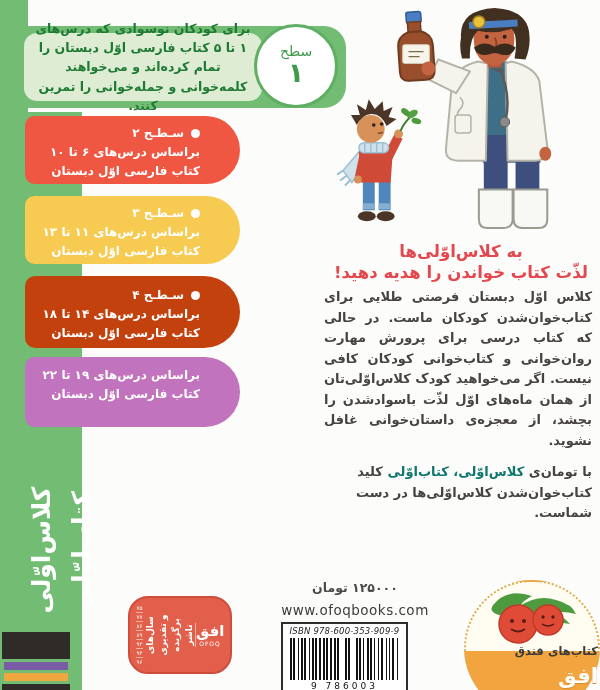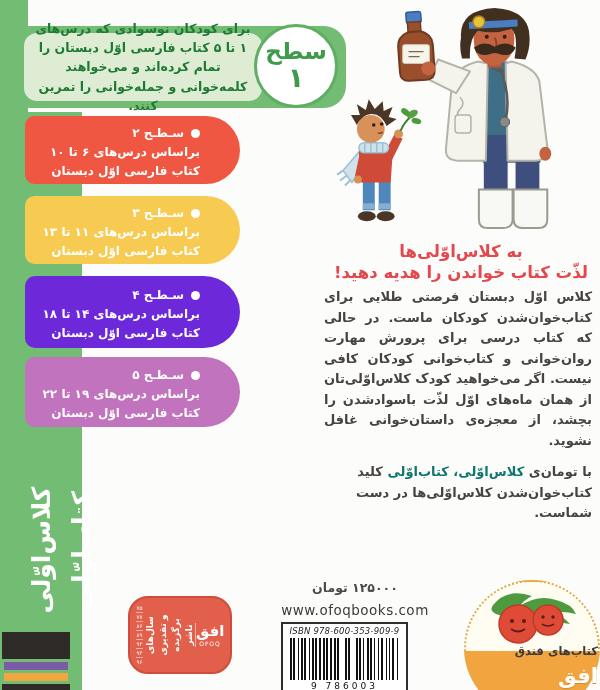--- a/index.html
+++ b/index.html
@@ -27,32 +27,32 @@
     position:absolute;left:16px;top:7px;width:238px;height:68px;background:#ddecd3;border-radius:13px;
     direction:rtl;text-align:center;color:#1e7a33;font-size:12.5px;font-weight:bold;line-height:1.55;
     display:flex;align-items:center;justify-content:center;padding:0 6px;box-sizing:border-box;
   }
   .band1-circle{
     position:absolute;right:8px;top:-2px;width:84px;height:84px;border-radius:50%;
     background:#ffffff;border:3px solid #5fae63;box-sizing:border-box;
     display:flex;flex-direction:column;align-items:center;justify-content:center;
     color:#3f9a4c;direction:rtl;
   }
-  .band1-circle .lvl-word{font-size:23px;font-weight:bold;line-height:1;}
+  .band1-circle .lvl-word{font-size:14px;font-weight:normal;line-height:1;}
   .band1-circle .lvl-num{font-size:27px;font-weight:bold;line-height:1.1;}
 
   
   .band{
     position:absolute;left:25px;width:215px;border-radius:10px 36px 36px 10px;
     direction:rtl;color:#fff;font-weight:bold;font-size:12px;line-height:19px;
     padding:8px 40px 0 0;box-sizing:border-box;text-align:right;
   }
   .band-2{top:116px;height:68px;background:#ef5742;}
   .band-3{top:196px;height:68px;background:#f7ca52;}
-  .band-4{top:276px;height:72px;background:#6d28d9;padding-top:10px;}
+  .band-4{top:276px;height:72px;background:#c2410c;padding-top:10px;}
   .band-5{top:357px;height:70px;background:#c273bd;padding-top:9px;}
   .band-dot{display:inline-block;width:9px;height:9px;border-radius:50%;background:#fff;margin-left:7px;vertical-align:middle;}
 
   
   .illus{position:absolute;left:328px;top:2px;width:270px;height:238px;}
 
   
   .heading{
     position:absolute;left:328px;top:241px;width:266px;direction:rtl;text-align:center;
     color:#e4484e;font-weight:bold;font-size:16.5px;line-height:21px;
@@ -143,21 +143,20 @@
     <div><span class="band-dot"></span><span>سـطـح ۳</span></div>
     <div>براساس درس‌های ۱۱ تا ۱۳</div>
     <div>کتاب فارسی اوّل دبستان</div>
   </div>
   <div class="band band-4">
     <div><span class="band-dot"></span><span>سـطـح ۴</span></div>
     <div>براساس درس‌های ۱۴ تا ۱۸</div>
     <div>کتاب فارسی اوّل دبستان</div>
   </div>
   <div class="band band-5">
-    <div><span class="band-dot"></span><span>سـطـح ۵</span></div>
     <div>براساس درس‌های ۱۹ تا ۲۲</div>
     <div>کتاب فارسی اوّل دبستان</div>
   </div>
 
   <svg class="illus" viewBox="0 0 270 240">
 
     <rect x="155" y="126" width="58" height="36" fill="#3e4f7e"></rect>
     <rect x="156" y="158" width="24" height="36" fill="#3e4f7e"></rect>
     <rect x="188" y="158" width="24" height="36" fill="#3e4f7e"></rect>
 

